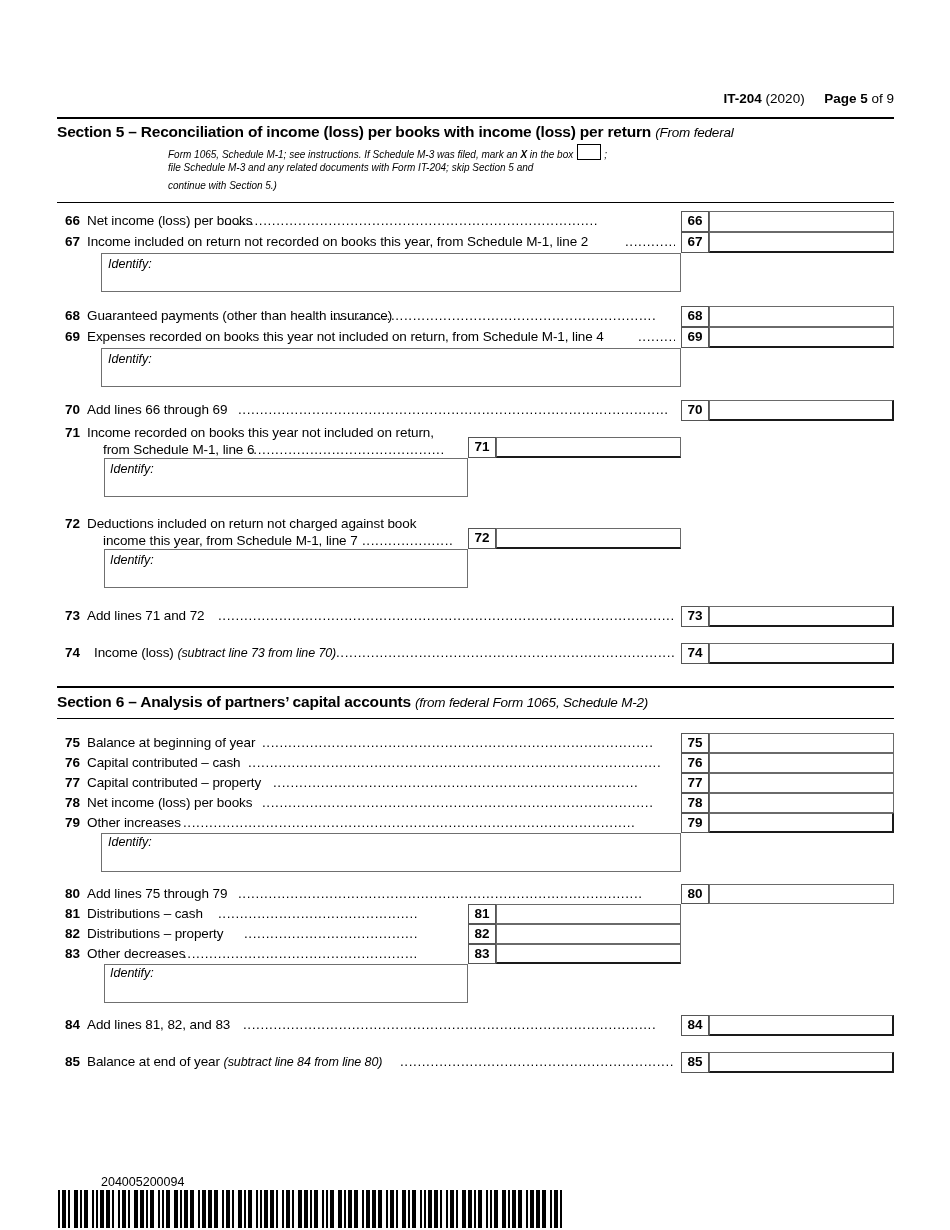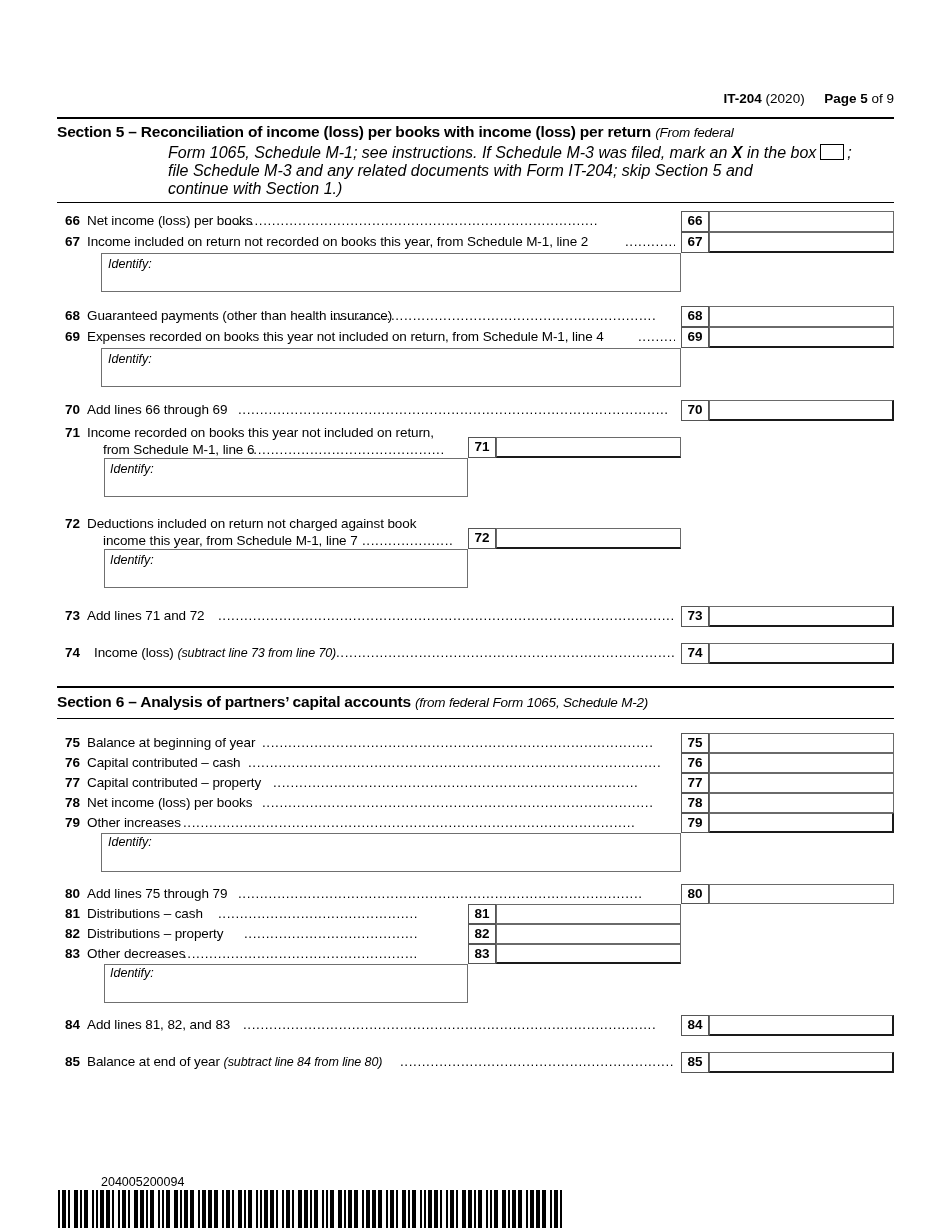--- a/index.html
+++ b/index.html
@@ -58,21 +58,21 @@
     white-space: nowrap;
     letter-spacing: -0.2px;
   }
   .sec-title .reg {
     font-weight: normal;
     font-style: italic;
     font-size: 13.5px;
   }
   .sec-sub {
     position: absolute;
-    font-size: 16px;
+    font-size: 10px;
     font-style: italic;
     white-space: nowrap;
   }
   .sec-sub .bx {
     display: inline-block;
     width: 22px;
     height: 14px;
     border: 1.6px solid #000;
     vertical-align: -2px;
     margin: 0 3px 0 4px;
@@ -191,21 +191,21 @@
   <div class="sec-title" style="left:57px; top:78px">
     <span>Section 5 – Reconciliation of income (loss) per books with income (loss) per return</span>
     <span class="reg">(From federal</span>
   </div>
 
   <div class="sec-sub" style="left:168px; top:99px">
     <span>Form 1065, Schedule M-1; see instructions. If Schedule M-3 was filed, mark an </span><span class="bold-x">X</span><span> in the box</span><span class="bx"></span><span>;</span>
   </div>
 
   <div class="sec-sub" style="left:168px; top:117px">file Schedule M-3 and any related documents with Form IT-204; skip Section 5 and</div>
-  <div class="sec-sub" style="left:168px; top:135px">continue with Section 1.)</div>
+  <div class="sec-sub" style="left:168px; top:135px">continue with Section 5.)</div>
 
   <div class="rule-thin" style="top:157px"></div>
 
   <div class="lnum" style="left:60px; top:168px">66</div>
   <div class="ltext" style="left:87px; top:168px">Net income (loss) per books</div>
   <div class="leader" style="left:224px; top:168px; width:451px">......................................................................................</div>
   <div class="numcell" style="left:681px; top:166px; width:28px; height:21px">66</div>
   <div class="amtbox" style="left:709px; top:166px; width:185px; height:21px"></div>
 
   <div class="lnum" style="left:60px; top:189px">67</div>

